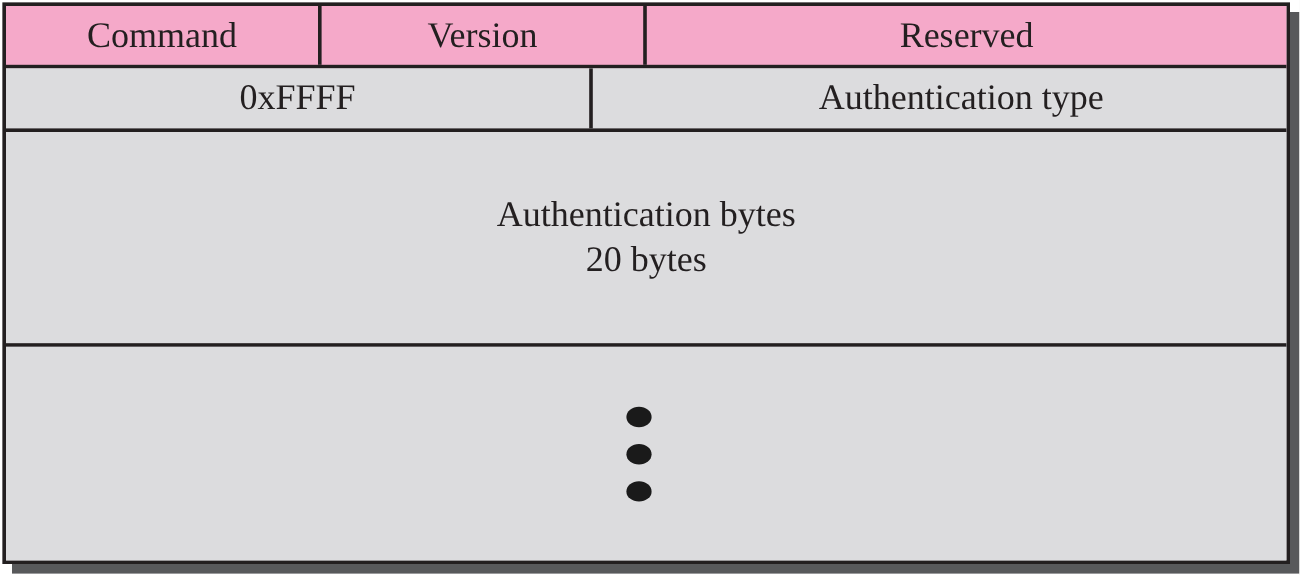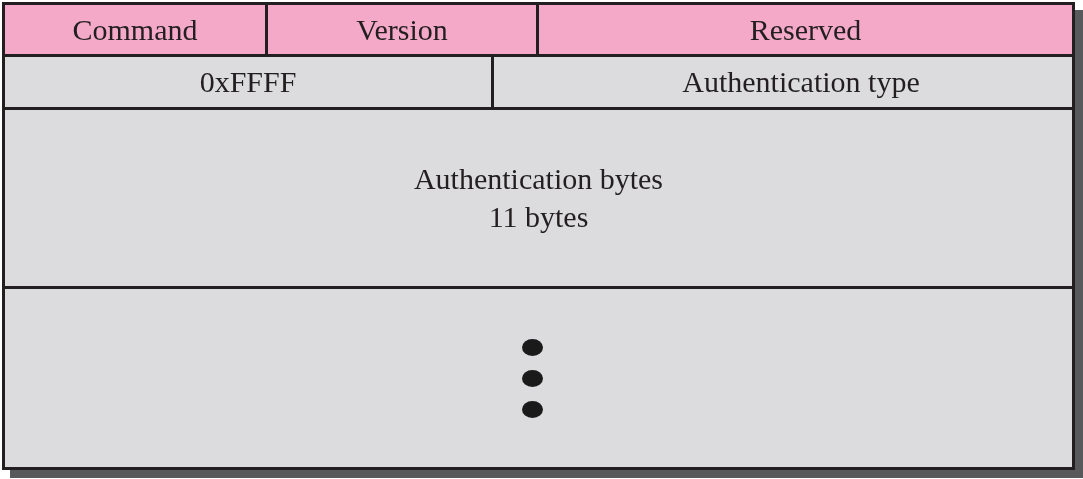--- a/index.html
+++ b/index.html
@@ -101,21 +101,21 @@
       <div class="cell w-rsv">Reserved</div>
     </div>
 
     <div class="row row-2">
       <div class="cell w-ffff cell-border-right">0xFFFF</div>
       <div class="cell w-auth">Authentication type</div>
     </div>
 
     <div class="row row-3">
       <div class="big-label">Authentication bytes</div>
-      <div class="big-label">11 bytes</div>
+      <div class="big-label">20 bytes</div>
     </div>
 
     <div class="row row-4">
       <div class="dots">
           <span class="dot"></span>
           <span class="dot"></span>
           <span class="dot"></span>
         </div>
     </div>
 

